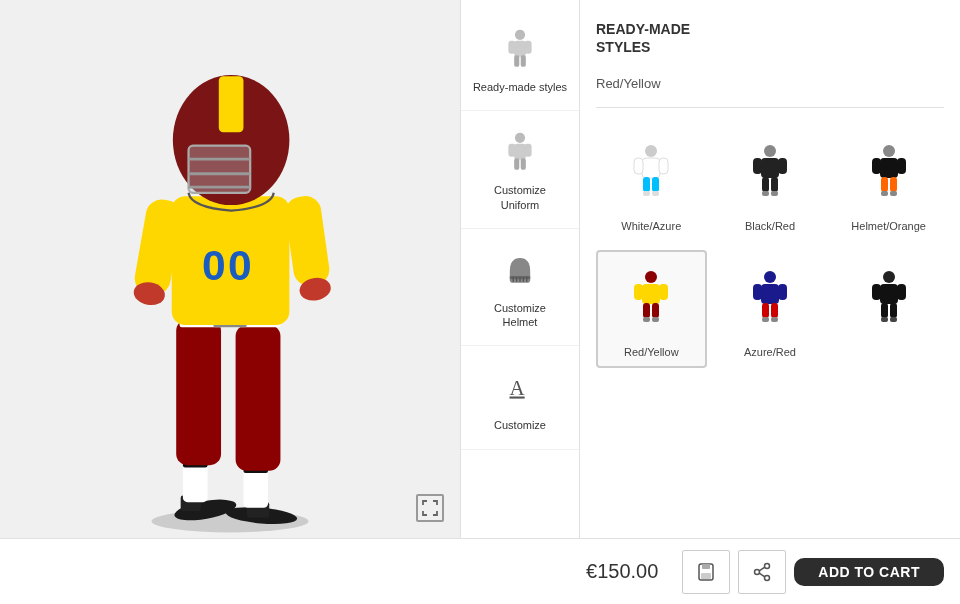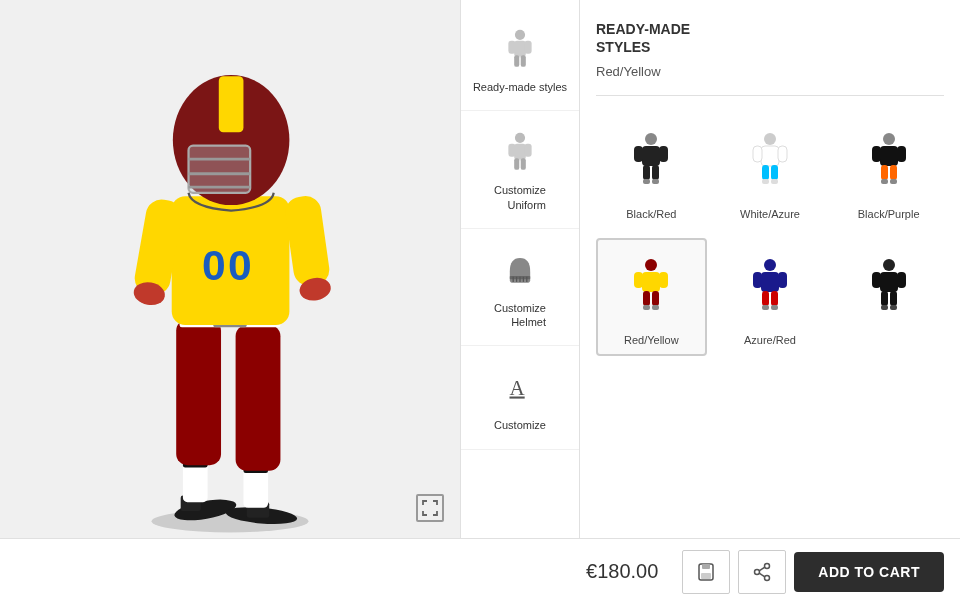--- a/index.html
+++ b/index.html
@@ -78,37 +78,36 @@
       margin-bottom: 6px;
       display: flex;
       align-items: center;
       justify-content: center;
     }
 
     .nav-item .nav-label {
       font-size: 11px;
       color: #333;
       line-height: 1.3;
-      text-align: right;
     }
 
     
     .style-panel {
       flex: 1;
       background: #fff;
       padding: 20px 16px;
       overflow-y: auto;
     }
 
     .style-panel-title {
       font-size: 14px;
       font-weight: bold;
       color: #333;
       line-height: 1.3;
-      margin-bottom: 8px;
+      margin-bottom: 20px;
     }
 
     .style-panel-subtitle {
       font-size: 13px;
       color: #555;
       margin-bottom: 16px;
     }
 
     .divider {
       height: 1px;
@@ -177,30 +176,30 @@
       border: 1px solid #ccc;
       background: #fff;
       display: flex;
       align-items: center;
       justify-content: center;
       cursor: pointer;
       border-radius: 2px;
     }
 
     .add-to-cart-btn {
-      height: 40px;
+      height: 28px;
       padding: 0 24px;
       background: #2d2d2d;
       color: #fff;
       border: none;
       font-size: 14px;
       font-weight: bold;
       letter-spacing: 0.5px;
       cursor: pointer;
-      border-radius: 4px;
+      border-radius: 10px;
       white-space: nowrap;
     }
   </style>
 </head>
 <body>
 
 <div class="main-area">
 
   <div class="model-viewer">
     <svg class="player-figure" viewBox="0 0 280 480" xmlns="http://www.w3.org/2000/svg">
@@ -318,63 +317,63 @@
 
   <div class="style-panel">
     <div class="style-panel-title">READY-MADE<br>STYLES</div>
     <div class="style-panel-subtitle">Red/Yellow</div>
     <div class="divider"></div>
     <div class="styles-grid">
 
       <div class="style-item">
         <div class="style-image">
           <svg viewBox="0 0 40 60" width="40" height="60" xmlns="http://www.w3.org/2000/svg">
+            <ellipse cx="20" cy="7" rx="6" ry="6" fill="#ccc"></ellipse>
+            <rect x="11" y="14" width="18" height="20" rx="4" fill="white" stroke="#ddd" stroke-width="1"></rect>
+            <rect x="3" y="14" width="9" height="16" rx="4" fill="white" stroke="#ddd" stroke-width="1"></rect>
+            <rect x="28" y="14" width="9" height="16" rx="4" fill="white" stroke="#ddd" stroke-width="1"></rect>
+            <rect x="12" y="33" width="7" height="15" rx="3" fill="#00BFFF"></rect>
+            <rect x="21" y="33" width="7" height="15" rx="3" fill="#00BFFF"></rect>
+            <rect x="12" y="47" width="7" height="5" rx="2" fill="#ddd"></rect>
+            <rect x="21" y="47" width="7" height="5" rx="2" fill="#ddd"></rect>
+          </svg>
+        </div>
+        <span class="style-label">White/Azure</span>
+      </div>
+
+      <div class="style-item">
+        <div class="style-image">
+          <svg viewBox="0 0 40 60" width="40" height="60" xmlns="http://www.w3.org/2000/svg">
             <ellipse cx="20" cy="7" rx="6" ry="6" fill="#888"></ellipse>
             <rect x="11" y="14" width="18" height="20" rx="4" fill="#222"></rect>
             <rect x="3" y="14" width="9" height="16" rx="4" fill="#222"></rect>
             <rect x="28" y="14" width="9" height="16" rx="4" fill="#222"></rect>
             <rect x="12" y="33" width="7" height="15" rx="3" fill="#222"></rect>
             <rect x="21" y="33" width="7" height="15" rx="3" fill="#222"></rect>
             <rect x="12" y="47" width="7" height="5" rx="2" fill="#888"></rect>
             <rect x="21" y="47" width="7" height="5" rx="2" fill="#888"></rect>
           </svg>
         </div>
         <span class="style-label">Black/Red</span>
       </div>
 
       <div class="style-item">
         <div class="style-image">
           <svg viewBox="0 0 40 60" width="40" height="60" xmlns="http://www.w3.org/2000/svg">
-            <ellipse cx="20" cy="7" rx="6" ry="6" fill="#ccc"></ellipse>
-            <rect x="11" y="14" width="18" height="20" rx="4" fill="white" stroke="#ddd" stroke-width="1"></rect>
-            <rect x="3" y="14" width="9" height="16" rx="4" fill="white" stroke="#ddd" stroke-width="1"></rect>
-            <rect x="28" y="14" width="9" height="16" rx="4" fill="white" stroke="#ddd" stroke-width="1"></rect>
-            <rect x="12" y="33" width="7" height="15" rx="3" fill="#00BFFF"></rect>
-            <rect x="21" y="33" width="7" height="15" rx="3" fill="#00BFFF"></rect>
-            <rect x="12" y="47" width="7" height="5" rx="2" fill="#ddd"></rect>
-            <rect x="21" y="47" width="7" height="5" rx="2" fill="#ddd"></rect>
-          </svg>
-        </div>
-        <span class="style-label">White/Azure</span>
-      </div>
-
-      <div class="style-item">
-        <div class="style-image">
-          <svg viewBox="0 0 40 60" width="40" height="60" xmlns="http://www.w3.org/2000/svg">
             <ellipse cx="20" cy="7" rx="6" ry="6" fill="#888"></ellipse>
             <rect x="11" y="14" width="18" height="20" rx="4" fill="#111"></rect>
             <rect x="3" y="14" width="9" height="16" rx="4" fill="#111"></rect>
             <rect x="28" y="14" width="9" height="16" rx="4" fill="#111"></rect>
             <rect x="12" y="33" width="7" height="15" rx="3" fill="#FF6600"></rect>
             <rect x="21" y="33" width="7" height="15" rx="3" fill="#FF6600"></rect>
             <rect x="12" y="47" width="7" height="5" rx="2" fill="#888"></rect>
             <rect x="21" y="47" width="7" height="5" rx="2" fill="#888"></rect>
           </svg>
         </div>
-        <span class="style-label">Black/Purple</span>
+        <span class="style-label">Helmet/Orange</span>
       </div>
 
       <div class="style-item selected">
         <div class="style-image">
           <svg viewBox="0 0 40 60" width="40" height="60" xmlns="http://www.w3.org/2000/svg">
             <ellipse cx="20" cy="7" rx="6" ry="6" fill="#8B0000"></ellipse>
             <rect x="11" y="14" width="18" height="20" rx="4" fill="#FFD700"></rect>
             <rect x="3" y="14" width="9" height="16" rx="4" fill="#FFD700"></rect>
             <rect x="28" y="14" width="9" height="16" rx="4" fill="#FFD700"></rect>
             <rect x="12" y="33" width="7" height="15" rx="3" fill="#8B0000"></rect>
@@ -417,21 +416,21 @@
           </svg>
         </div>
         <span class="style-label"></span>
       </div>
 
     </div>
   </div>
 </div>
 
 <div class="bottom-bar">
-  <span class="price">€180.00</span>
+  <span class="price">€150.00</span>
   <button class="icon-btn" title="Save">
     <svg width="20" height="20" viewBox="0 0 20 20" fill="none" xmlns="http://www.w3.org/2000/svg">
       <rect x="3" y="2" width="14" height="16" rx="2" stroke="#555" stroke-width="1.5" fill="none"></rect>
       <rect x="6" y="2" width="8" height="5" rx="1" fill="#aaa"></rect>
       <rect x="5" y="11" width="10" height="6" rx="1" fill="#ccc"></rect>
     </svg>
   </button>
   <button class="icon-btn" title="Share">
     <svg width="20" height="20" viewBox="0 0 20 20" fill="none" xmlns="http://www.w3.org/2000/svg">
       <circle cx="15" cy="4" r="2.5" stroke="#555" stroke-width="1.5" fill="none"></circle>

